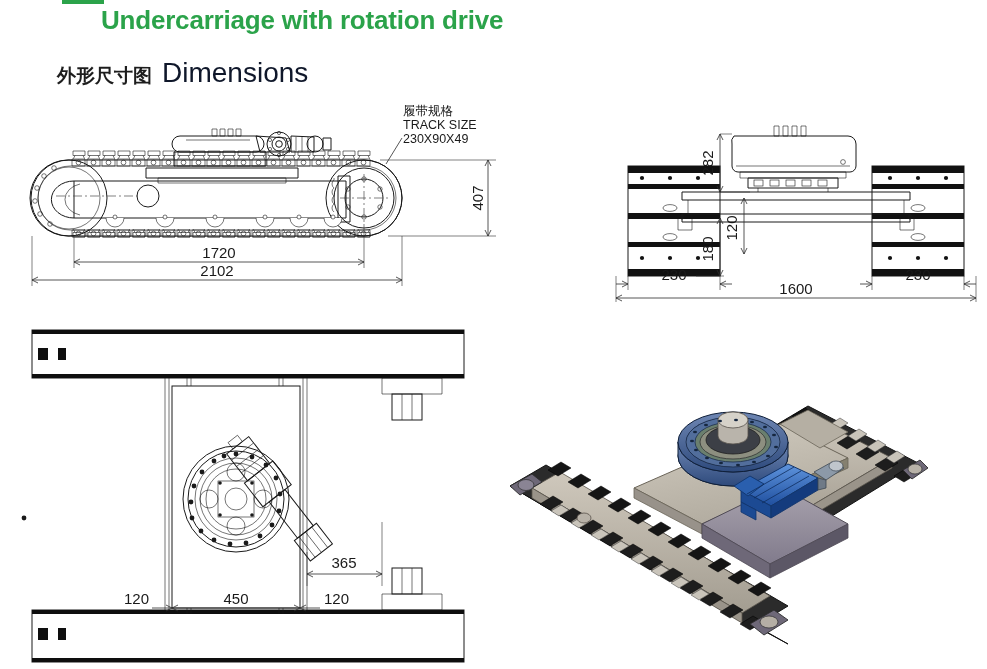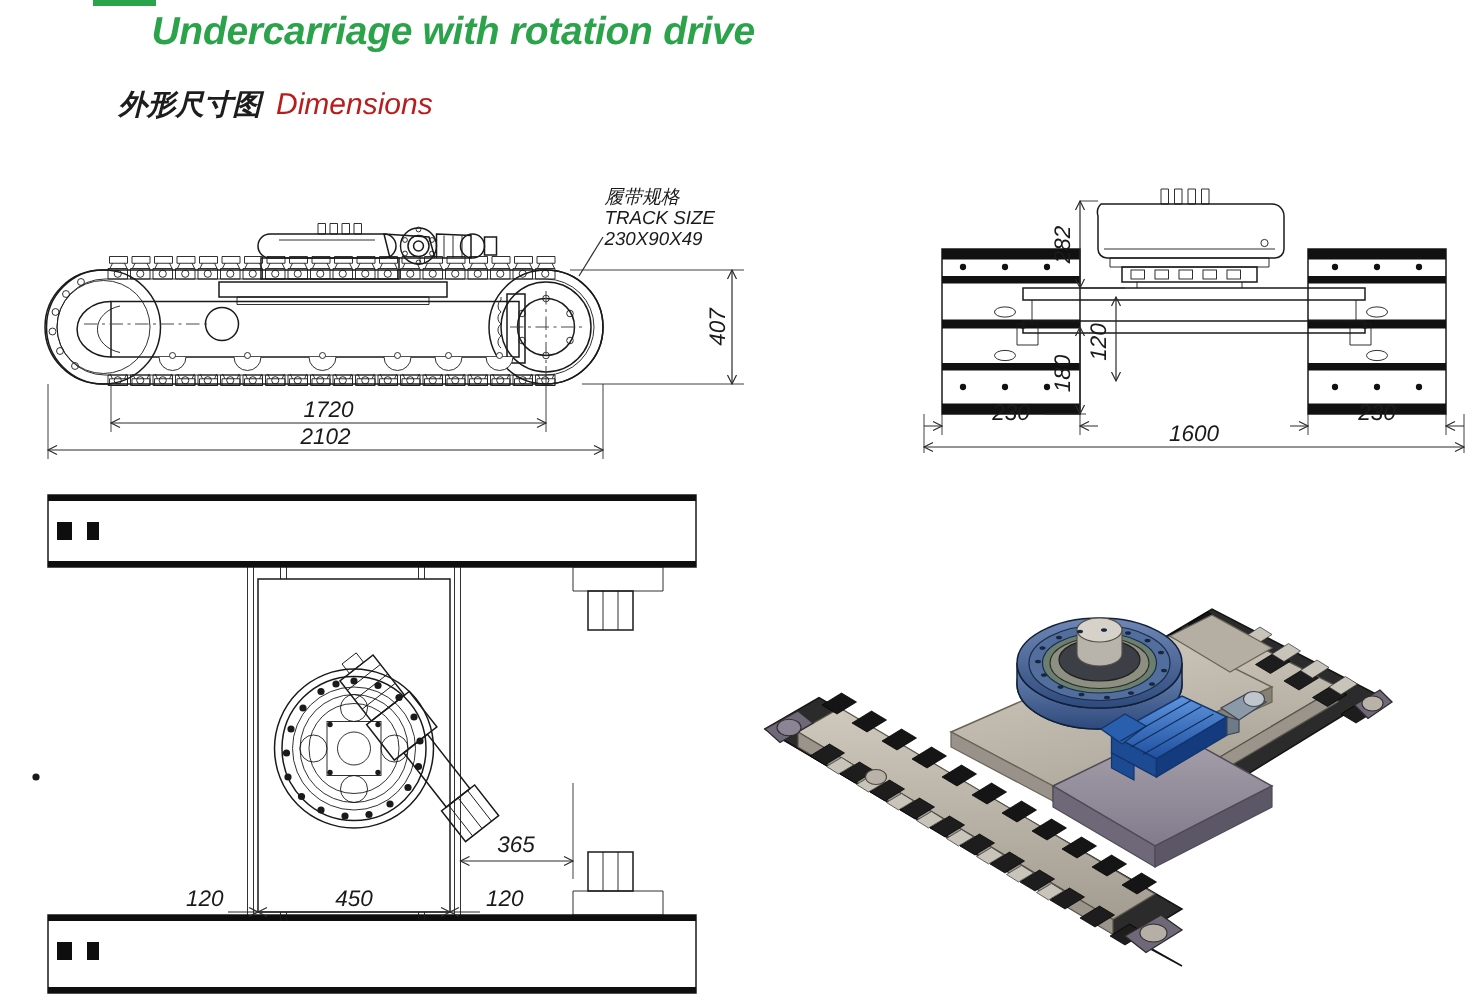--- a/index.html
+++ b/index.html
@@ -6,21 +6,20 @@
   html, body {
     width: 987px; height: 669px;
     background: #ffffff;
     font-family: "Liberation Sans", sans-serif;
     overflow: hidden;
   }
   #page {
     position: relative;
     width: 987px; height: 669px;
     background: #ffffff;
-    font-style: italic;
   }
 
   
   #accent-bar {
     position: absolute;
     left: 62px; top: -4px;
     width: 42px; height: 8px;
     background: #2ba34a;
   }
   #title {
@@ -29,39 +28,38 @@
     font-size: 26px;
     font-weight: bold;
     color: #2ba34a;
     letter-spacing: -0.2px;
     white-space: nowrap;
   }
   #subtitle-row {
     position: absolute;
     left: 57px; top: 57px;
     display: flex;
-    align-items: center;
+    align-items: flex-end;
     gap: 10px;
     white-space: nowrap;
-    margin-left: 22px;
   }
   #subtitle-cn {
     font-size: 19px;
     font-weight: bold;
     color: #1d1d1d;
     font-family: "DejaVu Sans", sans-serif;
   }
   #subtitle-en {
-    font-size: 20px;
-    color: #b91c1c;
+    font-size: 28px;
+    color: #0f172a;
   }
 
   
   .view { position: absolute; }
-  #view-side   { left: 28px;  top: 116px; width: 490px; height: 200px; }
+  #view-side   { left: 28px;  top: 96px; width: 490px; height: 200px; }
   #view-front  { left: 600px; top: 118px; width: 380px; height: 185px; }
   #view-top    { left: 24px;  top: 322px; width: 450px; height: 345px; }
   #view-iso    { left: 488px; top: 328px; width: 495px; height: 335px; }
 
   svg { display: block; overflow: visible; }
   .ln   { stroke: #1a1a1a; stroke-width: 1; fill: none; }
   .ln-t { stroke: #1a1a1a; stroke-width: 0.6; fill: none; }
   .dim  { stroke: #2b2b2b; stroke-width: 0.8; fill: none; }
   .dimx { stroke: #2b2b2b; stroke-width: 0.6; fill: none; }
   .ctr  { stroke: #4a4a4a; stroke-width: 0.7; fill: none;

